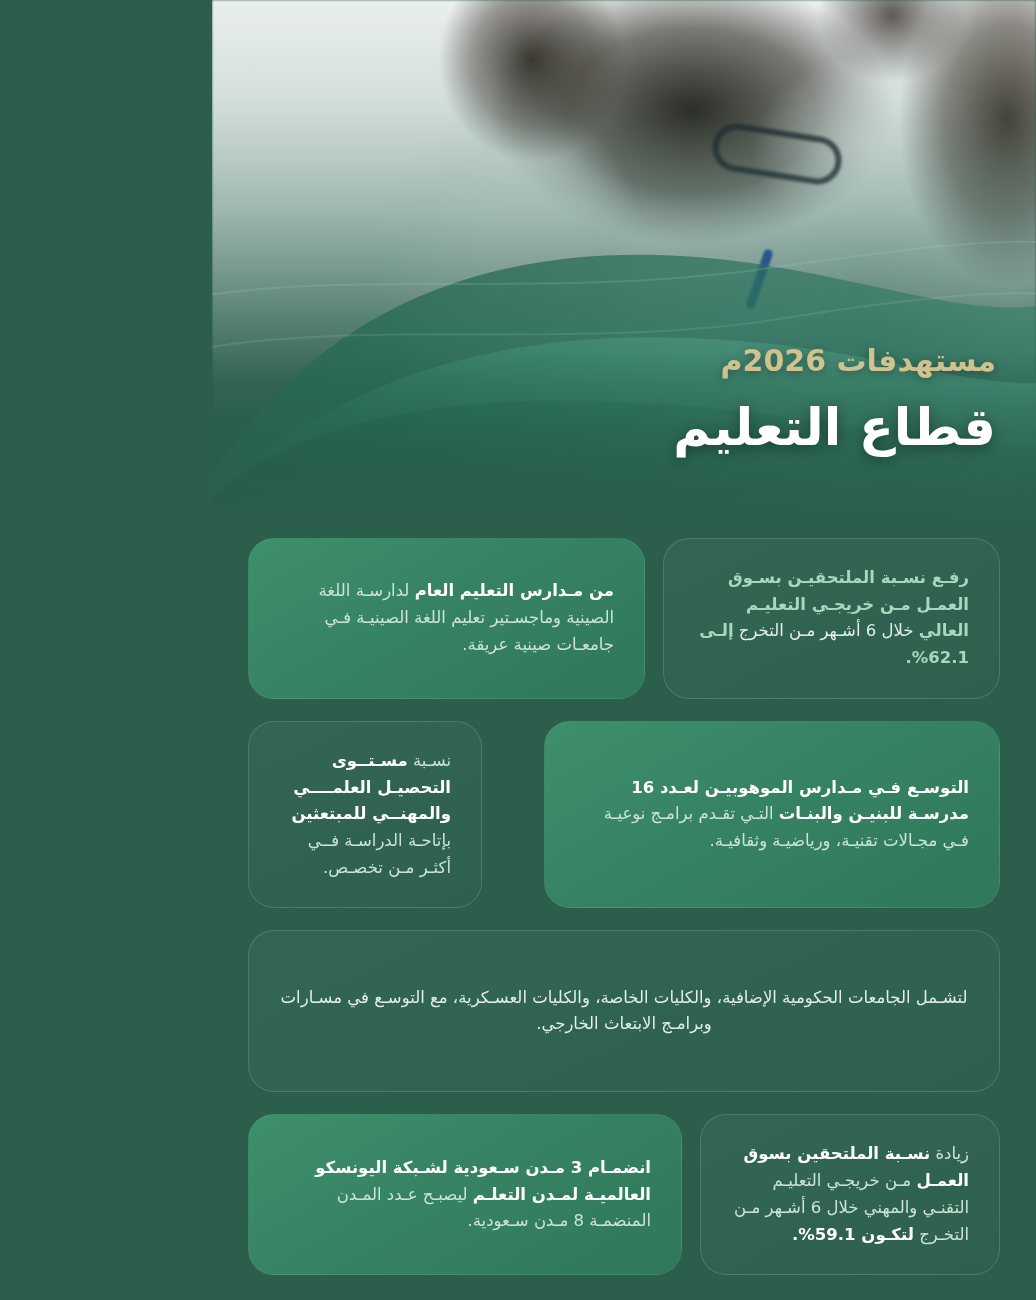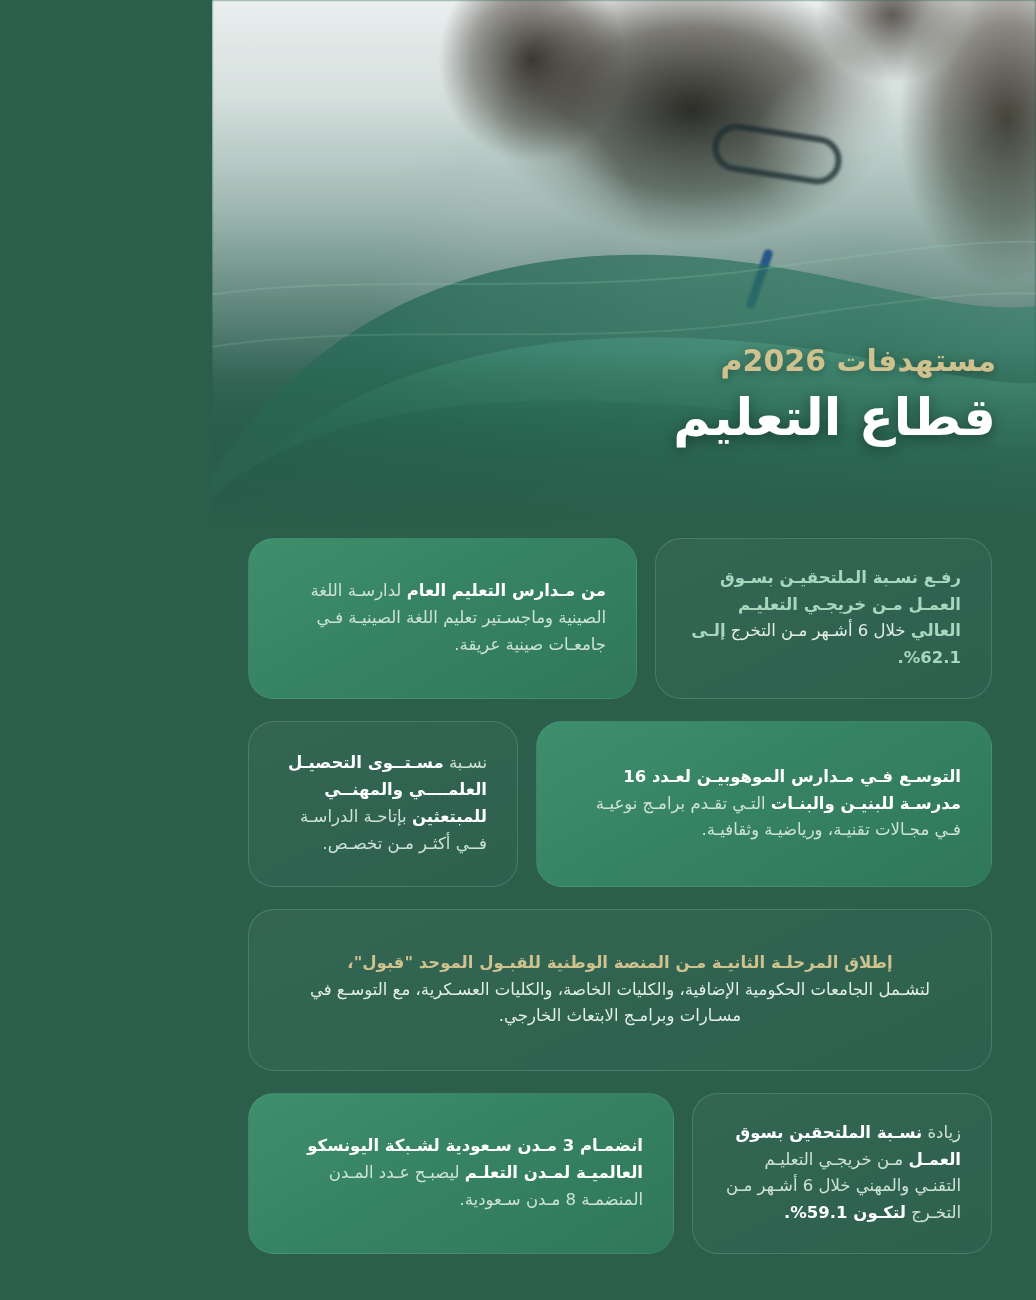--- a/index.html
+++ b/index.html
@@ -117,32 +117,32 @@
   }
   .eyebrow {
     font-size: 30px;
     font-weight: 700;
     color: #cfc28e;
     letter-spacing: .5px;
     line-height: 1.1;
     text-shadow: 0 2px 10px rgba(0,0,0,.35);
   }
   .headline {
-    margin-top: 12px;
+    margin-top: 22px;
     font-size: 51px;
     font-weight: 700;
     color: #ffffff;
     line-height: 1.12;
     text-shadow: 0 3px 14px rgba(0,0,0,.4);
   }
 
   
   .cards {
     position: absolute;
-    left: 0; right: 8px;
+    left: 0; right: 0;
     top: 538px;
     padding: 0 36px;
     z-index: 5;
   }
 
   .row {
     display: flex;
     gap: 18px;
     margin-bottom: 22px;
   }
@@ -169,21 +169,21 @@
     border: 1px solid rgba(255,255,255,.06);
   }
 
   .card p { width: 100%; }
 
   
   .row-1 .c-market      { flex: 0 0 337px; min-height: 160px; }
   .row-1 .c-scholarship { flex: 1 1 auto;  min-height: 160px; }
 
   
-  .row-2 .c-gifted      { flex: 0 0 456px; min-height: 166px; }
+  .row-2 .c-gifted      { flex: 0 0 456px; min-height: 166px; margin-left: 44px; }
   .row-2 .c-achievement { flex: 1 1 auto;  min-height: 166px; }
 
   
   .row-3 .c-admission   { flex: 1 1 auto;  min-height: 162px; text-align: center; }
   .row-3 .c-admission p { text-align: center; }
 
   
   .row-4 .c-tvet        { flex: 0 0 300px; min-height: 158px; }
   .row-4 .c-unesco      { flex: 1 1 auto;  min-height: 158px; }
   .hl-mint  { color: #a9d7be; font-weight: 700; }
@@ -280,21 +280,20 @@
           <span class="dim-soft">بإتاحـة الدراسـة فــي أكثـر مـن تخصـص.</span>
         </p>
       </div>
 
     </div>
 
     <div class="row row-3">
 
       <div class="card outlined c-admission">
         <p>
-          <span class="lead-gold">إطلاق المرحلـة الثانيـة مـن المنصة الوطنية للقبـول الموحد "قبول"،</span>
           <span class="dim">لتشـمل الجامعات الحكومية الإضافية، والكليات الخاصة، والكليات العسـكرية، مع التوسـع في مسـارات وبرامـج الابتعاث الخارجي.</span>
         </p>
       </div>
 
     </div>
 
     <div class="row row-4">
 
       <div class="card outlined c-tvet">
         <p>

